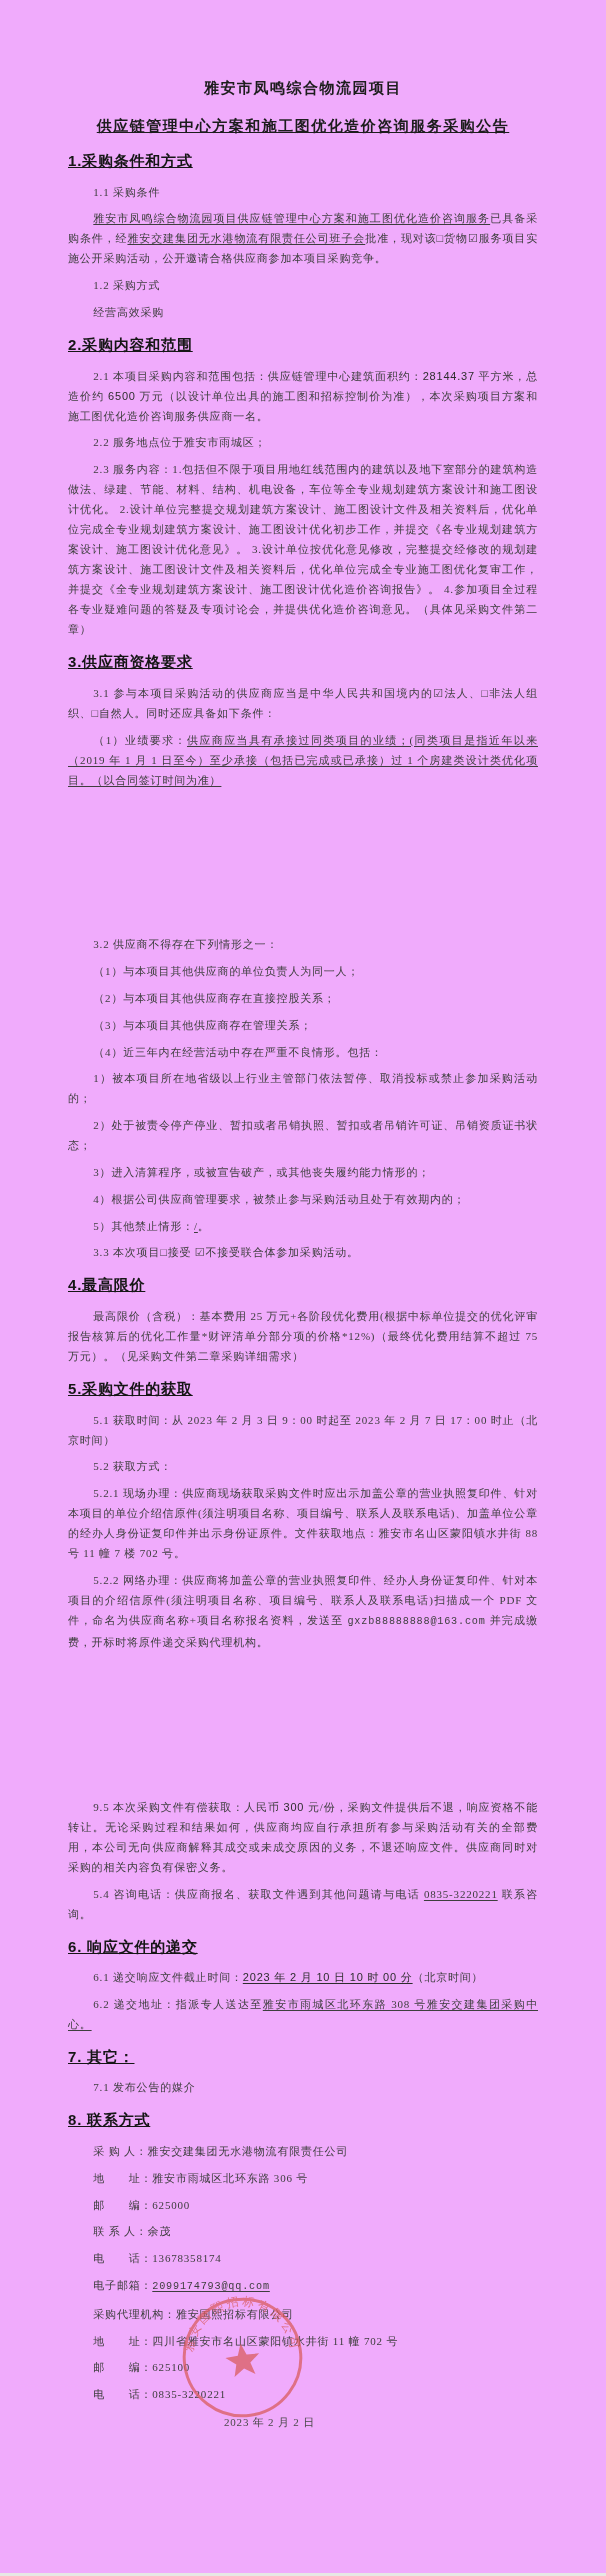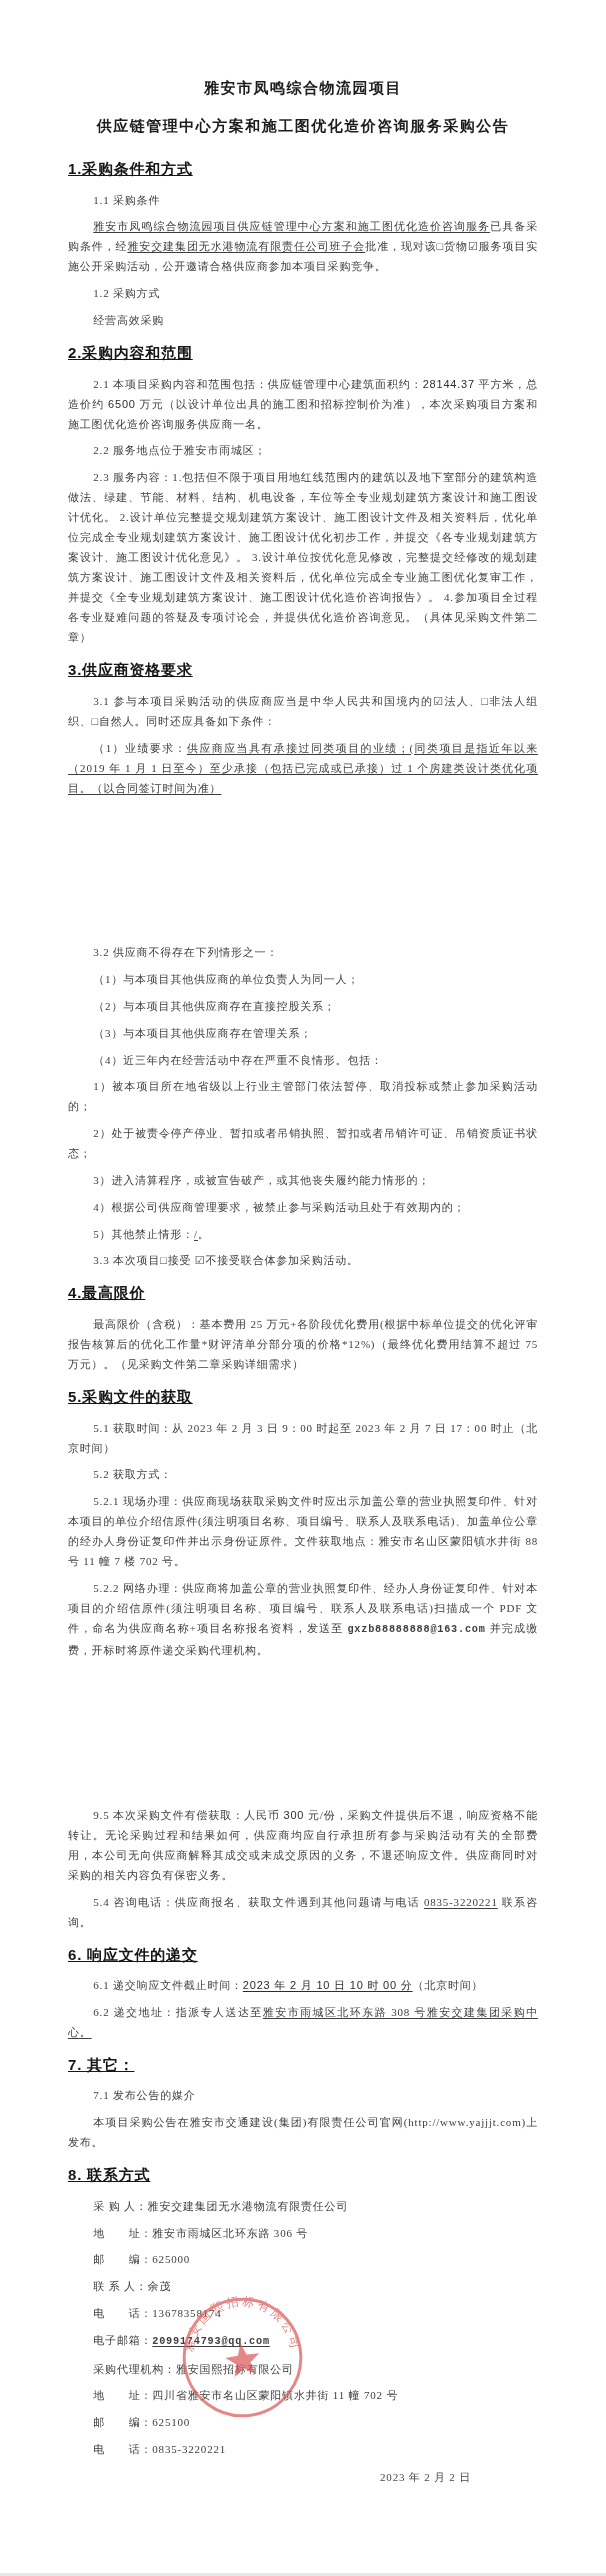--- a/index.html
+++ b/index.html
@@ -1,65 +1,65 @@
 <!DOCTYPE html>
 <html style="font-size:12px"><head>
 <meta charset="utf-8">
 <style>
   html,body{margin:0;padding:0;background:#e8e8e6;}
   .page{
     position:relative;
     width:606px;
     height:2576px;
     margin:0 auto;
-    background:#ffffff;
+    background:#f0abfc;
     color:#3e3e3e;
     overflow:hidden;
     box-sizing:border-box;
     border-bottom:3.8px solid #e7e7e4;
     font-family:"Liberation Serif","DejaVu Serif",serif;
   }
   .content{padding:76px 68px 0 68px;}
   .title{
     text-align:center;
     font-family:"Liberation Sans","DejaVu Sans",sans-serif;
     font-weight:bold;
     font-size:15px;
     color:#1d1d1d;
     letter-spacing:1.5px;
     line-height:23px;
     margin:0 0 15px 0;
   }
-  .title.second{margin-bottom:21px;}
+  .title.second{margin-bottom:13px;text-decoration:underline;}
   .h{
     font-family:"Liberation Sans","DejaVu Sans",sans-serif;
     font-weight:bold;
     font-size:15px;
     color:#161616;
     letter-spacing:0.8px;
     line-height:21px;
     margin:12px 0 10.6px 0;
     text-decoration:underline;
   }
   .para{
     font-size:11px;
     line-height:20px;
     letter-spacing:0.8px;
     text-align:justify;
     margin:0 0 6.8px 0;
   }
   .ind{text-indent:2.3em;}
   .u{text-decoration:underline;text-underline-offset:2.3px;margin-top:30px;}
   .num{font-family:"Liberation Sans","DejaVu Sans",sans-serif;font-weight:normal;color:#2d2d2d;}
-  .mono{font-family:"Liberation Mono","DejaVu Sans Mono",monospace;font-size:10.2px;font-weight:bold;}
+  .mono{font-family:"Liberation Mono","DejaVu Sans Mono",monospace;font-size:10.2px;}
   .gap1{height:138px;}
   .gap2{height:138px;}
   .contact-row{margin-bottom:6.8px;}
   .date-line{
-    text-align:right;
+    text-align:center;
     padding-right:67px;
     font-size:11px;
     line-height:20px;
     letter-spacing:0.8px;
     margin-top:7.6px;
     color:#4a4a4a;
   }
   .stamp{
     position:absolute;
     left:179px;
@@ -122,21 +122,20 @@
 
     <p class="para ind"><span>9.5 本次采购文件有偿获取：人民币 </span><span class="num">300</span><span> 元/份，采购文件提供后不退，响应资格不能转让。无论采购过程和结果如何，供应商均应自行承担所有参与采购活动有关的全部费用，本公司无向供应商解释其成交或未成交原因的义务，不退还响应文件。供应商同时对采购的相关内容负有保密义务。</span></p>
     <p class="para ind"><span>5.4 咨询电话：供应商报名、获取文件遇到其他问题请与电话 </span><span class="u">0835-3220221</span><span> 联系咨询。</span></p>
 
     <div class="h">6. 响应文件的递交</div>
     <p class="para ind"><span>6.1 递交响应文件截止时间：</span><span class="u num">2023 年 2 月 10 日 10 时 00 分</span><span>（北京时间）</span></p>
     <p class="para ind"><span>6.2 递交地址：指派专人送达至</span><span class="u">雅安市雨城区北环东路 308 号雅安交建集团采购中心。</span></p>
 
     <div class="h">7. 其它：</div>
     <p class="para ind">7.1 发布公告的媒介</p>
-    <p class="para ind">本项目采购公告在雅安市交通建设(集团)有限责任公司官网(http://www.yajjjt.com)上发布。</p>
 
     <div class="h">8. 联系方式</div>
     <p class="para ind contact-row"><span>采 购 人：</span><span>雅安交建集团无水港物流有限责任公司</span></p>
     <p class="para ind contact-row"><span>地　　址：</span><span>雅安市雨城区北环东路 306 号</span></p>
     <p class="para ind contact-row"><span>邮　　编：</span><span>625000</span></p>
     <p class="para ind contact-row"><span>联 系 人：</span><span>余茂</span></p>
     <p class="para ind contact-row"><span>电　　话：</span><span>13678358174</span></p>
     <p class="para ind contact-row"><span>电子邮箱：</span><span class="u mono">2099174793@qq.com</span></p>
     <p class="para ind contact-row"><span>采购代理机构：</span><span>雅安国熙招标有限公司</span></p>
     <p class="para ind contact-row"><span>地　　址：</span><span>四川省雅安市名山区蒙阳镇水井街 11 幢 702 号</span></p>

